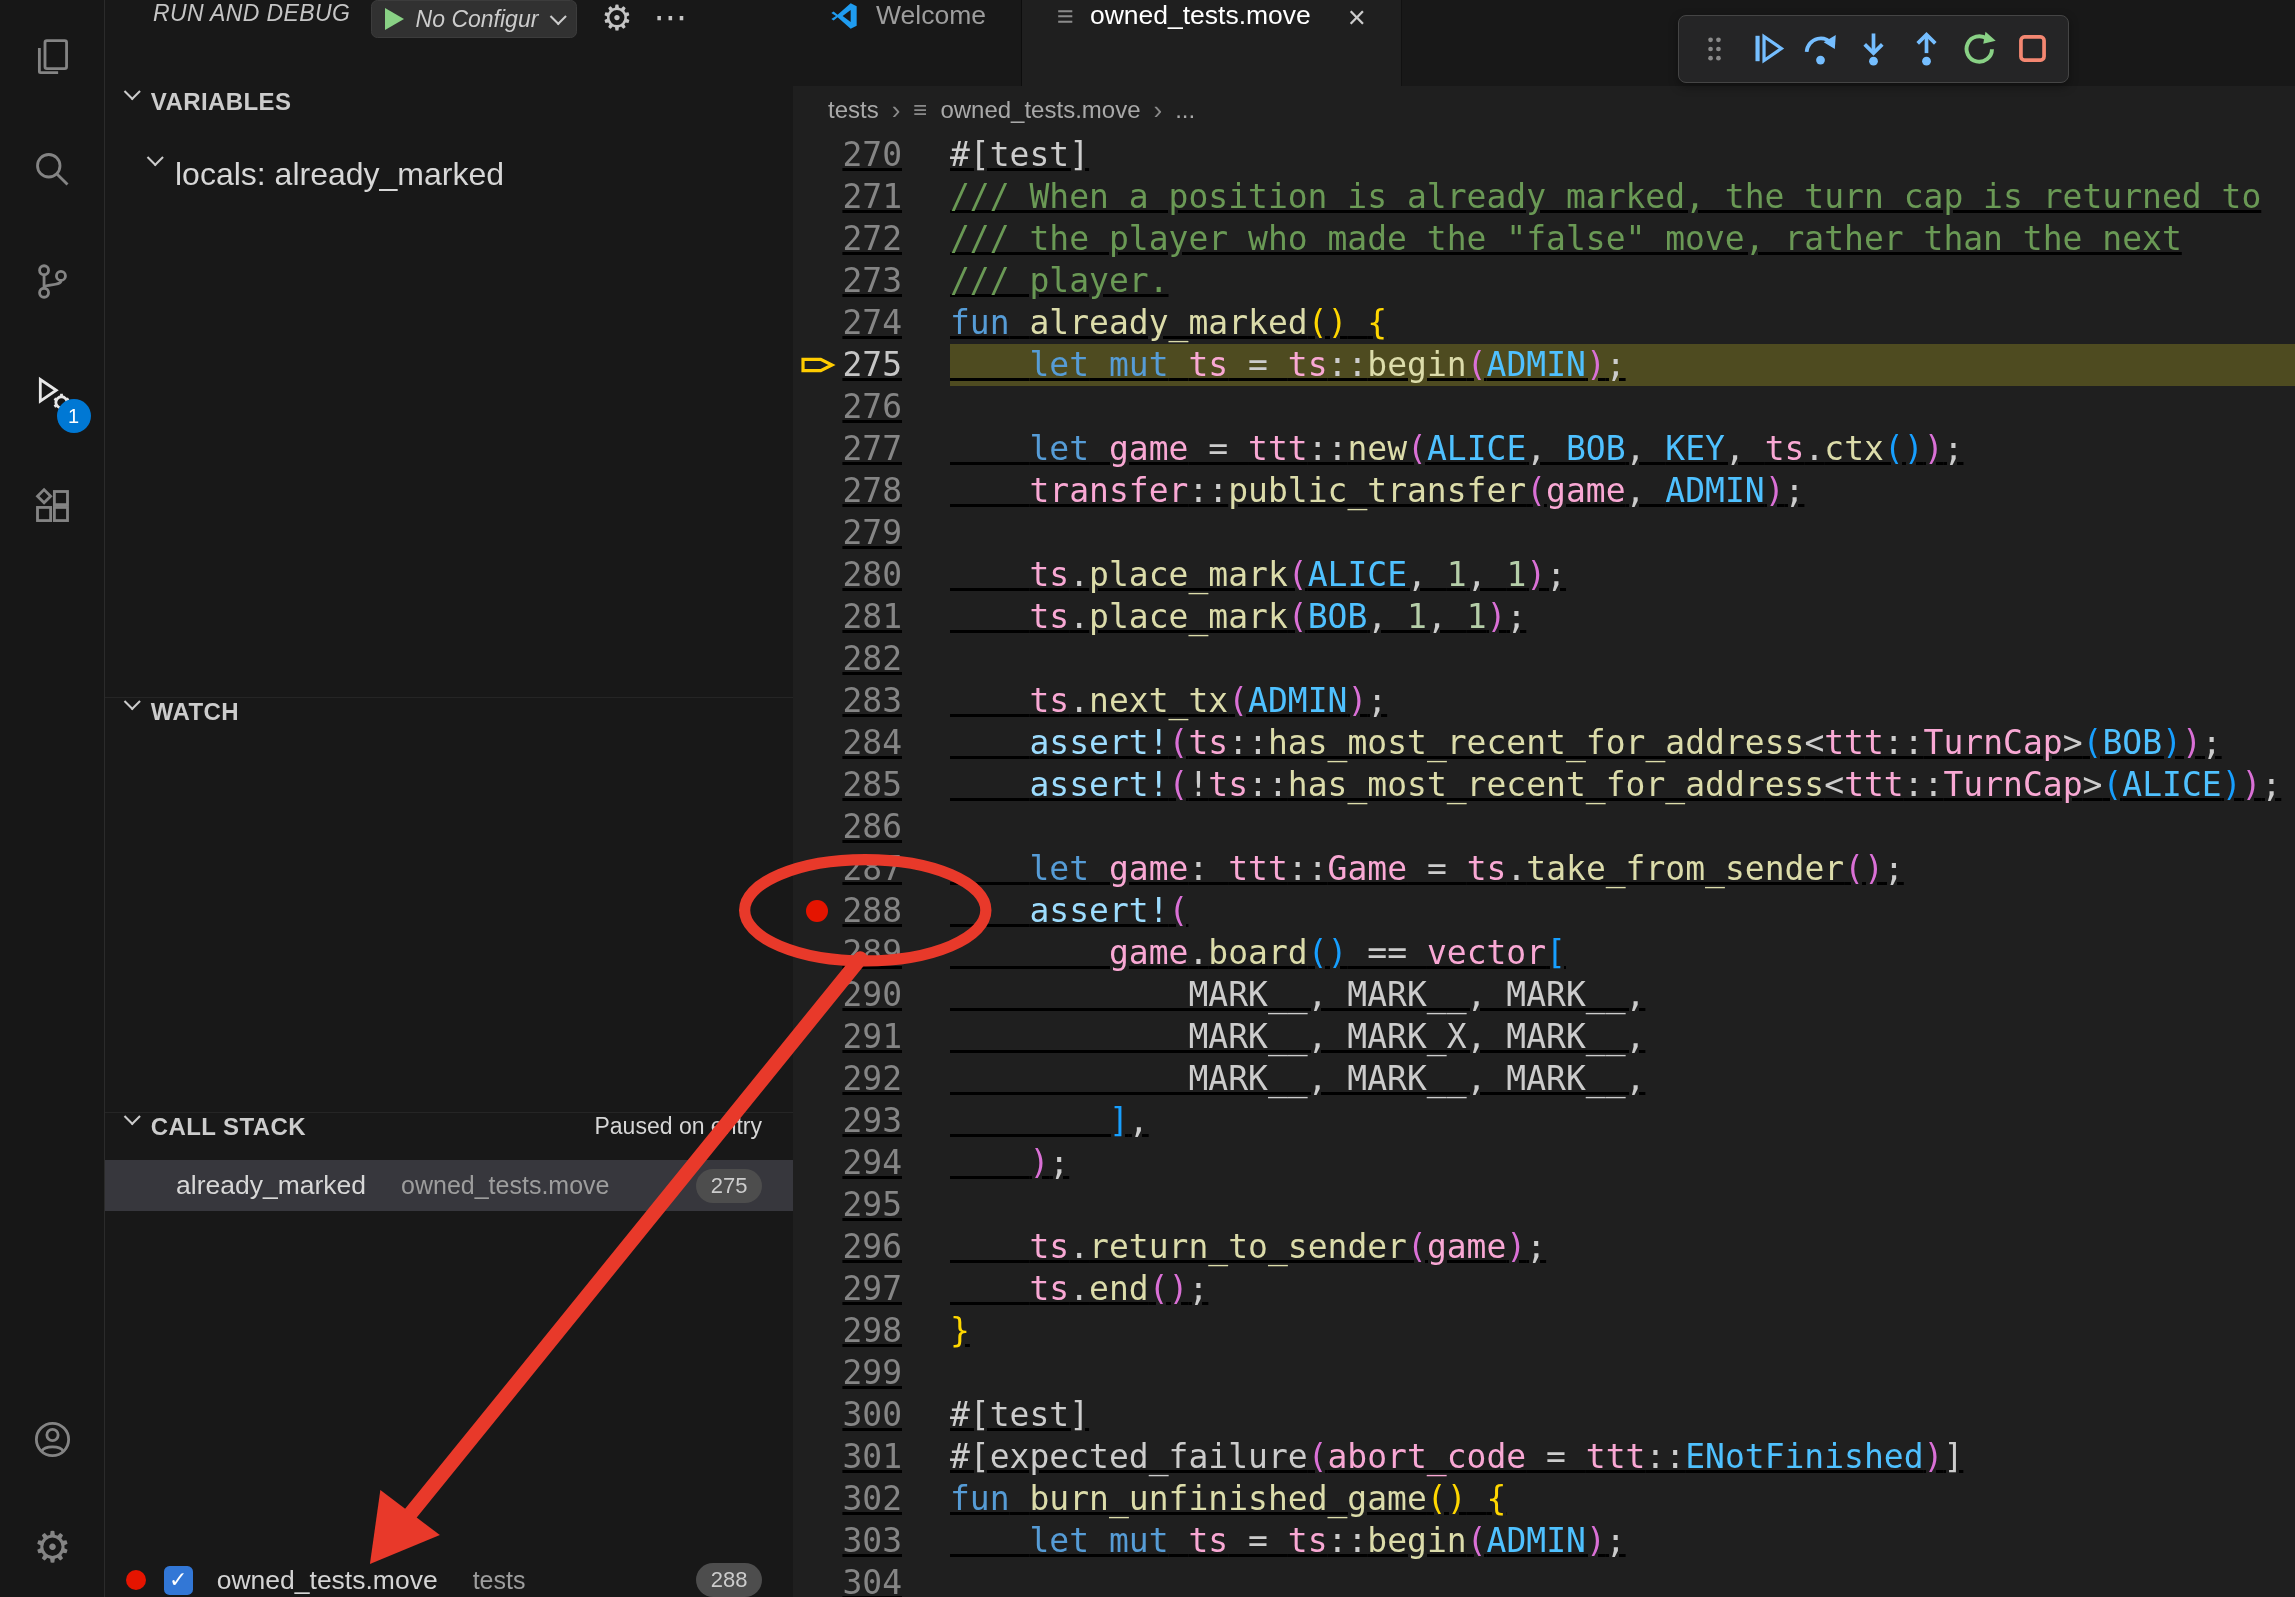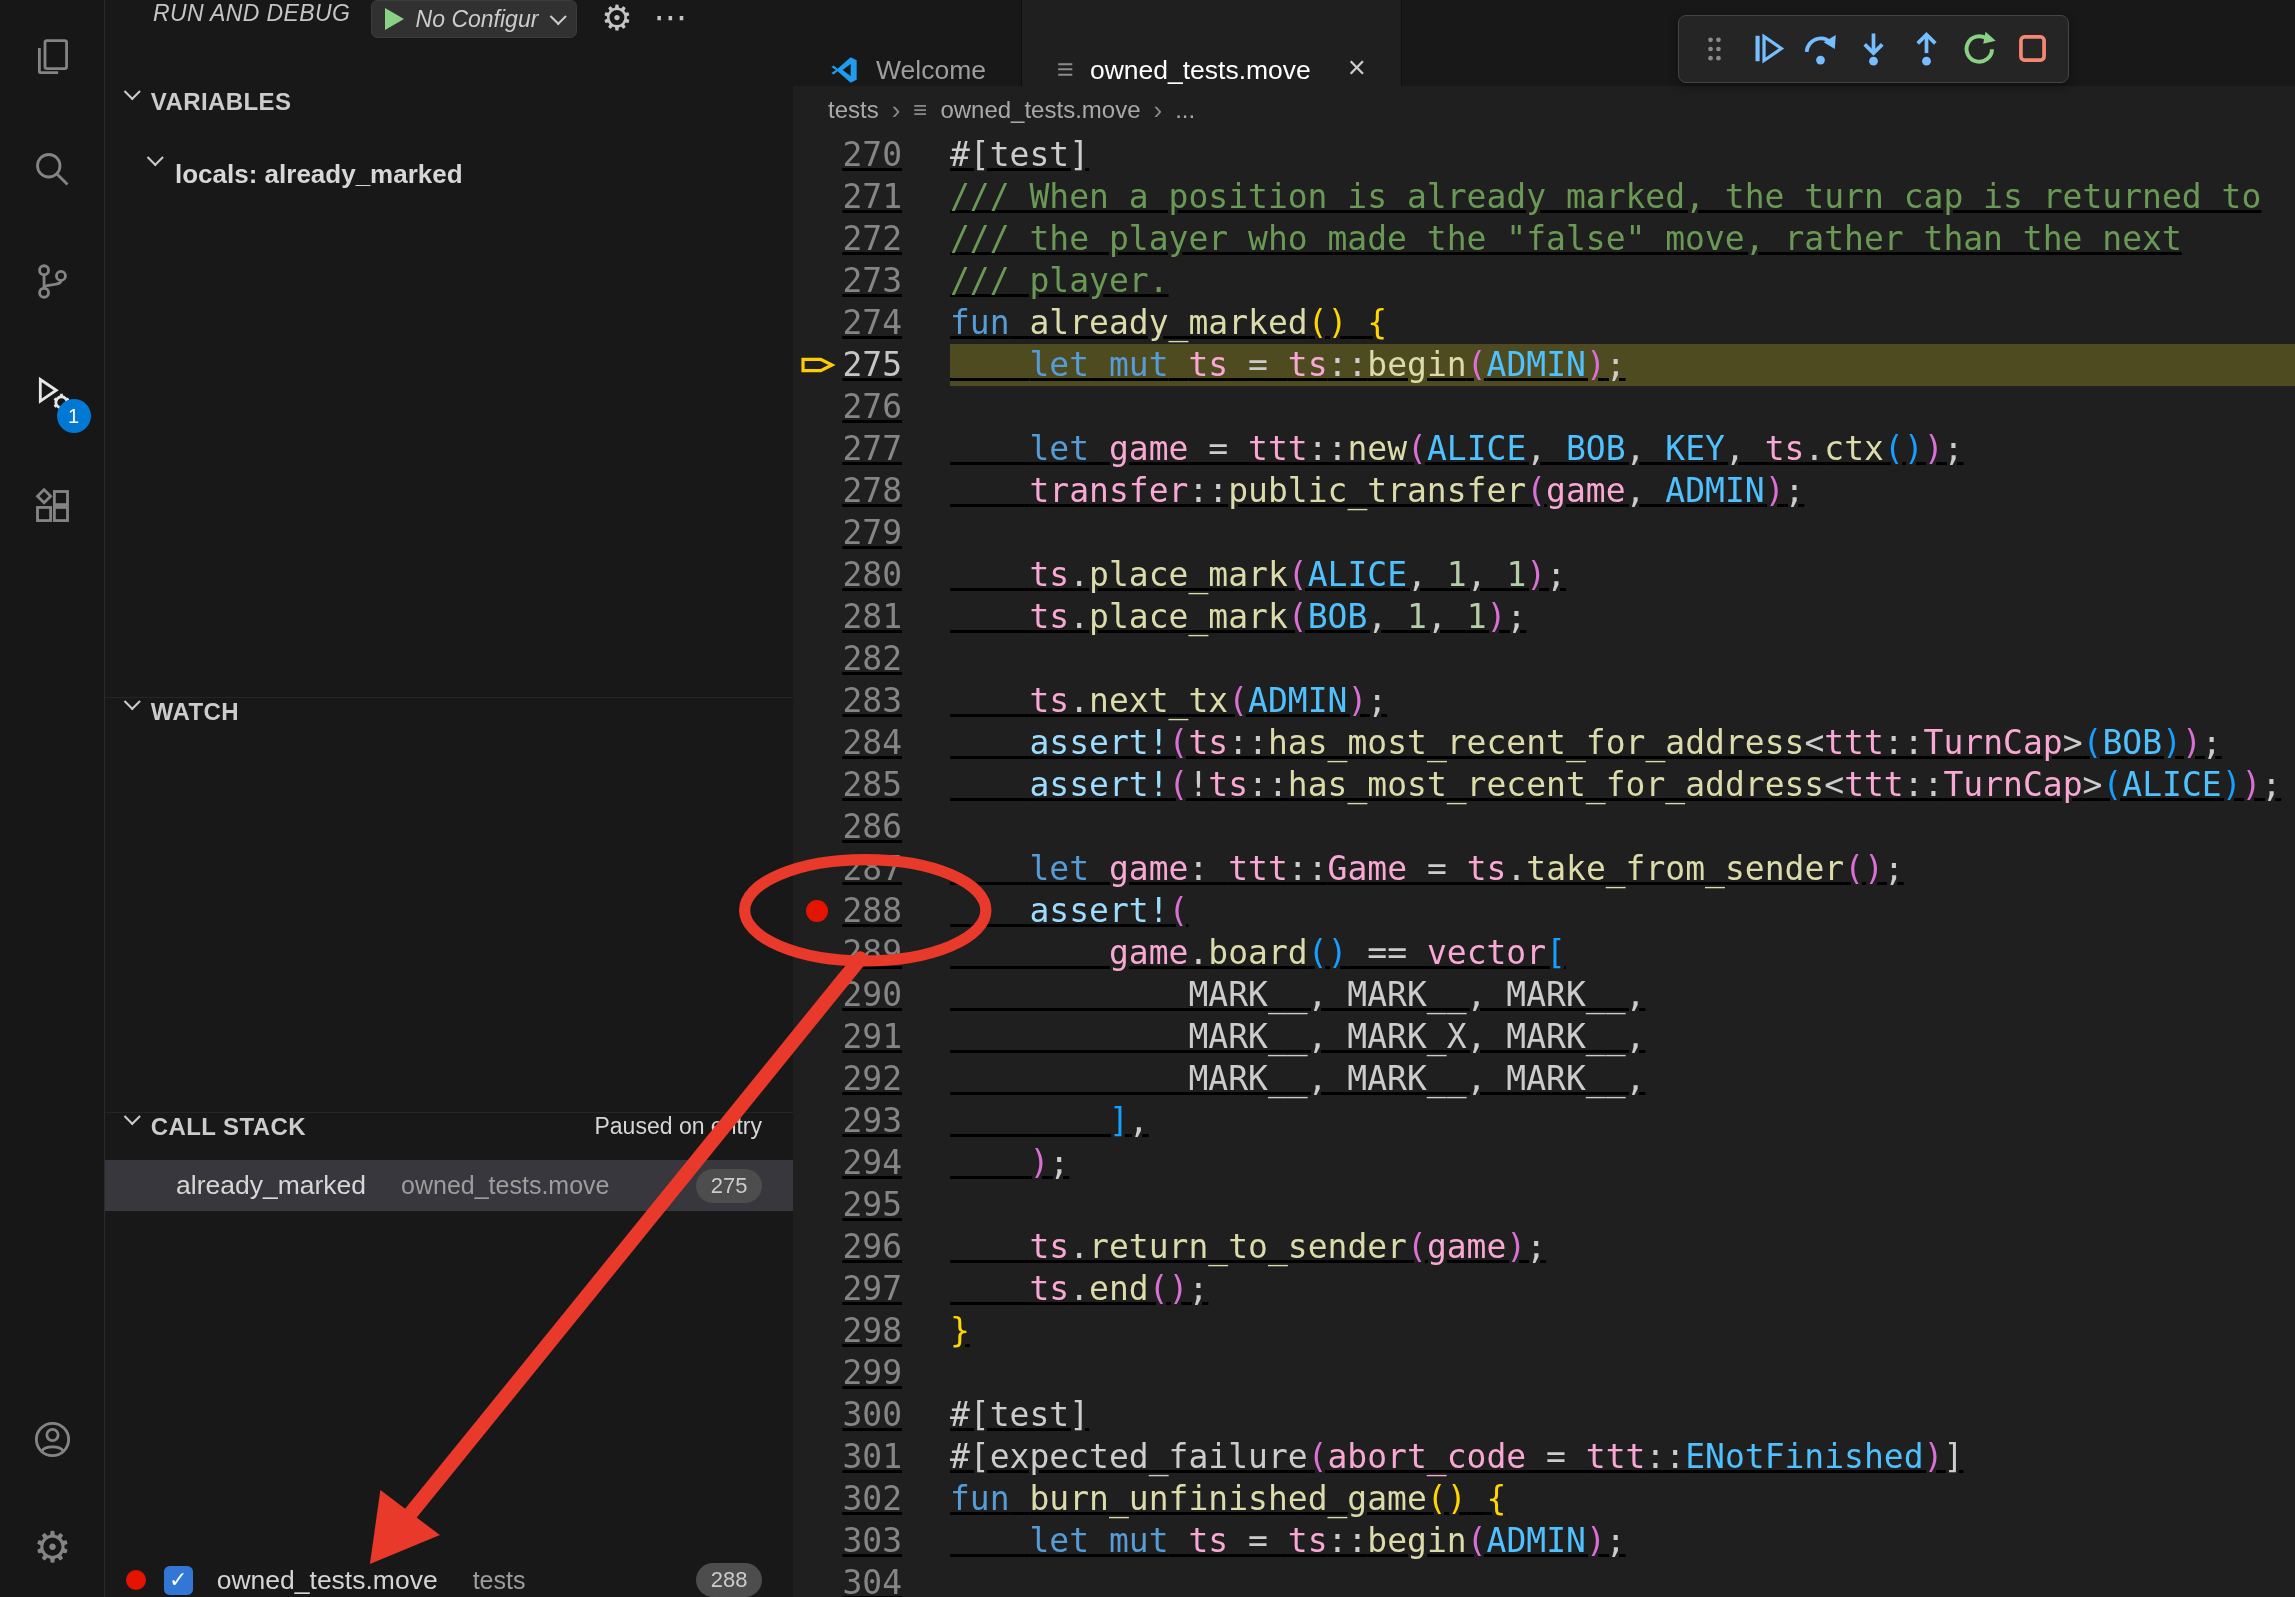--- a/index.html
+++ b/index.html
@@ -24,37 +24,37 @@
   .cfg-label { font-size:23px; color:#cccccc; white-space:nowrap; }
   .chev { width:12px; height:12px; border-right:2.4px solid #cccccc; border-bottom:2.4px solid #cccccc; transform:rotate(45deg) translateY(-3.2px); display:inline-block; flex:none; }
   .sb-gear { margin-left:24px; font-size:35px; color:#c5c5c5; line-height:1; }
   .sb-more { margin-left:21px; font-size:34px; color:#c5c5c5; line-height:1; letter-spacing:1.6px; }
 
   .sec-header { position:absolute; left:0; right:0; height:45px; display:flex; align-items:flex-start; gap:14.5px; padding:0 31px 0 19.3px; border-top:0.8px solid rgba(255,255,255,0.06); }
   .sec-header .label { font-size:24px; font-weight:700; color:#cccccc; letter-spacing:0.4px; }
   .sec-status { margin-left:auto; font-size:23px; color:#d6d6d6; white-space:nowrap; }
 
   .scope-row { position:absolute; left:0; right:0; height:45px; display:flex; align-items:center; gap:16px; padding-left:42px; }
-  .scope-row .label { font-size:26px; font-weight:700; color:#d7d7d7;margin-top:29px; }
+  .scope-row .label { font-size:32px; font-weight:400; color:#d7d7d7;margin-top:29px; }
 
   .frame-row { position:absolute; left:0; right:0; height:51px; background:#37373d; display:flex; align-items:center; padding-left:71px; }
   .frame-fn { font-size:26.5px; color:#d7d7d7; }
   .frame-file { font-size:25px; color:#9d9d9d; margin-left:35px; }
   .badge { margin-left:auto; margin-right:31px; background:#4d4d4d; color:#cccccc; border-radius:19.3px; font-size:22px; padding:4px 14.5px; }
 
   .bp-row { position:absolute; left:0; right:0; height:48px; display:flex; align-items:center; padding-left:21px; }
   .bp-circle { width:20px; height:20px; border-radius:50%; background:#e51400; flex:none; }
   .bp-check { width:29px; height:29px; margin-left:17.7px; border-radius:5.6px; background:#3277d6; color:#fff; font-size:22px; display:flex; align-items:center; justify-content:center; flex:none; }
   .bp-file { font-size:26.5px; color:#d4d4d4; margin-left:24px; }
   .bp-dir { font-size:25px; color:#9d9d9d; margin-left:35px; }
 
   
   .editor { position:relative; flex:1; background:#1f1f1f; display:flex; flex-direction:column; min-width:0; }
   .tabbar { position:relative; height:86px; flex:none; background:#181818; display:flex; }
-  .tab { display:flex; align-items:flex-end; gap:16px; padding:0 35px; font-size:26.5px; color:#9d9d9d; border-right:0.8px solid rgba(0,0,0,0.45); white-space:nowrap; }
+  .tab { display:flex; align-items:flex-start; gap:16px; padding:0 35px; font-size:26.5px; color:#9d9d9d; border-right:0.8px solid rgba(0,0,0,0.45); white-space:nowrap; }
   .tab.active { background:#1f1f1f; color:#ffffff; }
   .tab .mv-icon { font-size:29px; color:#8a8a8a; }
   .tab .close { font-size:31px; color:#cccccc; margin-left:21px; }
   .tab svg { width:32px; height:32px; }
 
   .debug-toolbar { position:absolute; top:14.5px; left:885px; height:68px; background:#252526; border:1.2px solid #454545; border-radius:8px; display:flex; align-items:center; gap:8px; padding:0 13px; z-index:10; box-shadow:0 3.2px 9.7px rgba(0,0,0,0.35); }
   .dt-btn { width:45px; height:45px; display:flex; align-items:center; justify-content:center; }
   .dt-btn svg { width:37px; height:37px; }
 
   .breadcrumb { height:48px; flex:none; display:flex; align-items:center; gap:13px; padding-left:35px; font-size:24px; color:#a9a9a9; }

